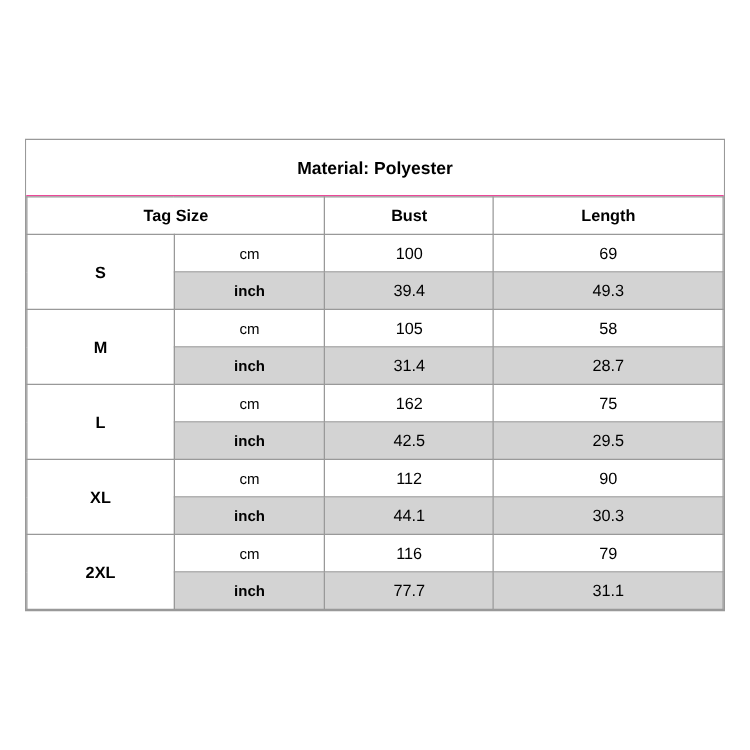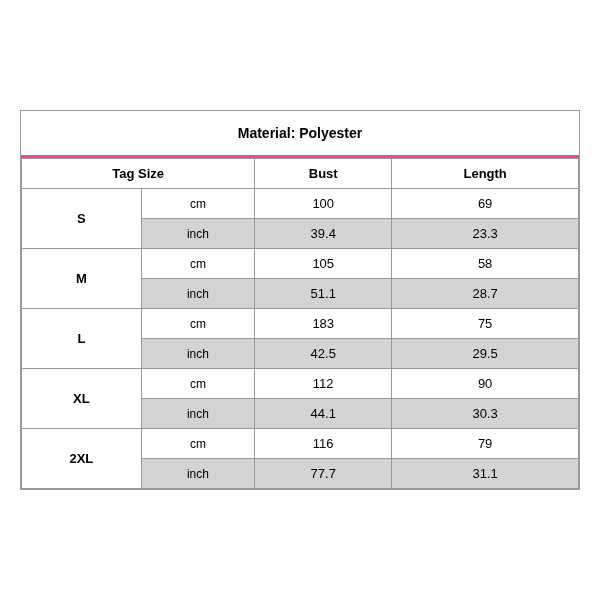--- a/index.html
+++ b/index.html
@@ -19,21 +19,21 @@
     }
     .container {
       width: 560px;
       border: 1px solid #999;
     }
     .title-row {
       text-align: center;
       padding: 14px 10px;
       font-weight: bold;
       font-size: 14px;
-      border-bottom: 3px solid #ec4899;
+      border-bottom: 1px solid #ec4899;
       background: #fff;
     }
     table {
       width: 100%;
       border-collapse: collapse;
     }
     th, td {
       border: 1px solid #999;
       text-align: center;
       padding: 7px 5px;
@@ -47,21 +47,21 @@
       font-weight: bold;
       vertical-align: middle;
     }
     .unit-cell {
       font-size: 12px;
     }
     .unit-cell.cm {
       background: #fff;
     }
     .unit-cell.inch {
-      font-weight: normal;
+      font-weight: bold;
       margin-top: 12px;
     }
     .shaded {
       background: #d3d3d3;
     }
     .white-cell {
       background: #fff;
       margin-top: 18px;
     }
   </style>
@@ -81,37 +81,37 @@
     <tbody id="table-body">
     <tr>
           <td rowspan="2" class="tag-size-cell">S</td>
           <td class="unit-cell cm white-cell">cm</td>
           <td class="white-cell">100</td>
           <td class="white-cell">69</td>
         </tr>
         <tr>
           <td class="unit-cell inch shaded">inch</td>
           <td class="shaded">39.4</td>
-          <td class="shaded">23.3</td>
+          <td class="shaded">49.3</td>
         </tr>
         <tr>
           <td rowspan="2" class="tag-size-cell">M</td>
           <td class="unit-cell cm white-cell">cm</td>
           <td class="white-cell">105</td>
           <td class="white-cell">58</td>
         </tr>
         <tr>
           <td class="unit-cell inch shaded">inch</td>
-          <td class="shaded">51.1</td>
+          <td class="shaded">31.4</td>
           <td class="shaded">28.7</td>
         </tr>
         <tr>
           <td rowspan="2" class="tag-size-cell">L</td>
           <td class="unit-cell cm white-cell">cm</td>
-          <td class="white-cell">183</td>
+          <td class="white-cell">162</td>
           <td class="white-cell">75</td>
         </tr>
         <tr>
           <td class="unit-cell inch shaded">inch</td>
           <td class="shaded">42.5</td>
           <td class="shaded">29.5</td>
         </tr>
         <tr>
           <td rowspan="2" class="tag-size-cell">XL</td>
           <td class="unit-cell cm white-cell">cm</td>

